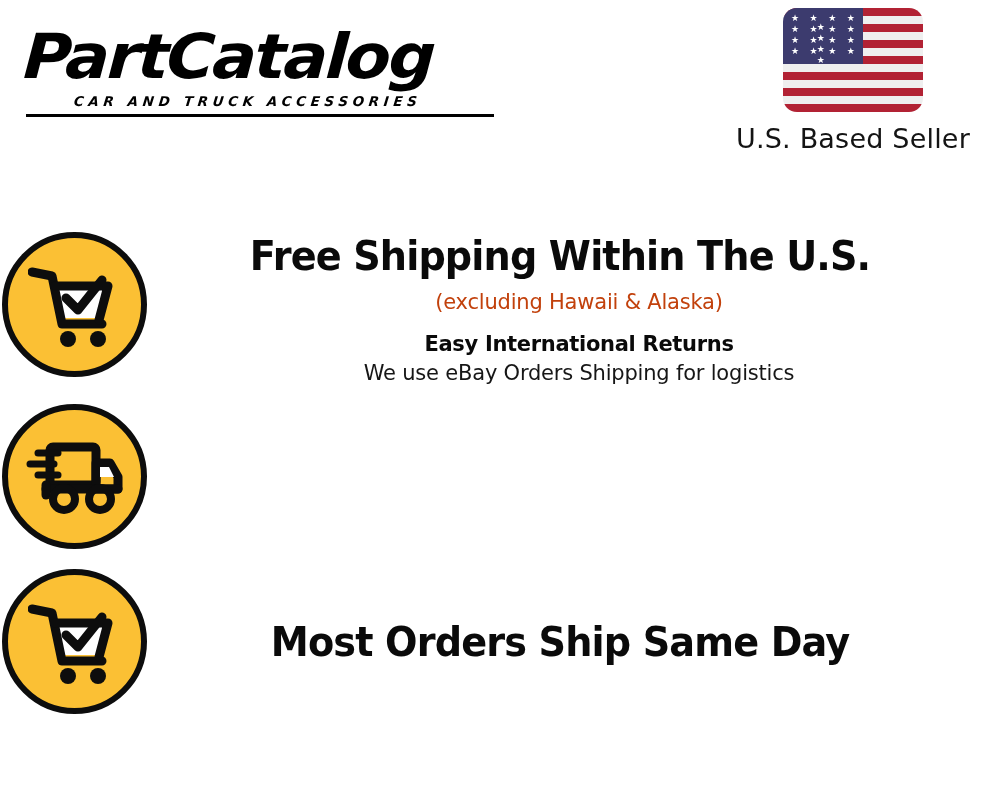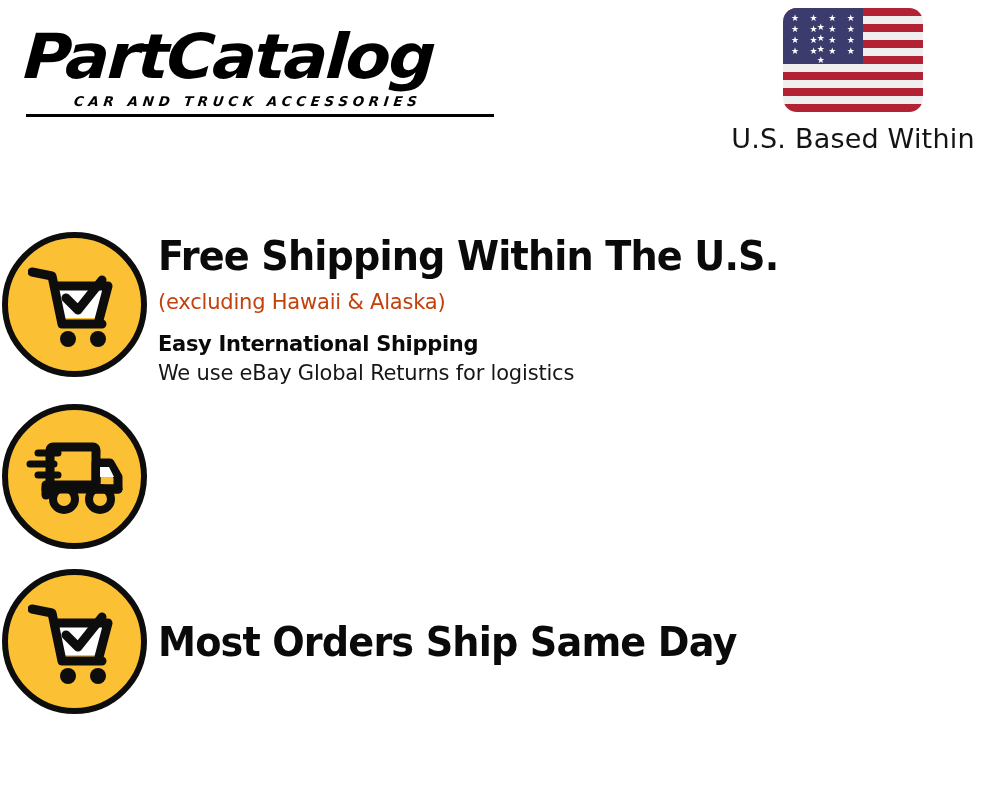--- a/index.html
+++ b/index.html
@@ -118,20 +118,21 @@
     white-space: nowrap;
     letter-spacing: 0.2px;
   }
 
   
   #features {
     position: absolute;
     top: 232px;
     left: 0;
     width: 1000px;
+    text-align: center;
   }
   .feature-row {
     display: flex;
     align-items: center;
     margin-bottom: 20px;
   }
   .feature-row.align-top { align-items: flex-start; }
 
   .feature-icon {
     flex: 0 0 auto;
@@ -214,21 +215,21 @@
       <div class="stripe" style="top:64px"></div>
       <div class="stripe" style="top:80px"></div>
       <div class="stripe" style="top:96px"></div>
       <div id="flag-canton">
         <div class="star-row" style="top:6px">★ ★ ★ ★ ★</div>
         <div class="star-row" style="top:17px">★ ★ ★ ★ ★</div>
         <div class="star-row" style="top:28px">★ ★ ★ ★ ★</div>
         <div class="star-row" style="top:39px">★ ★ ★ ★ ★</div>
       </div>
     </div>
-    <div id="seller-label">U.S. Based Within</div>
+    <div id="seller-label">U.S. Based Seller</div>
   </div>
 
 </div>
 
 <div id="features">
 
   <div class="feature-row align-top" id="row-shipping">
     <div class="feature-icon">
       <div class="icon-circle">
         <svg width="92" height="86" viewBox="0 0 92 86" aria-hidden="true">
@@ -237,22 +238,22 @@
           <path d="M27 24 L80 24 L71 58" stroke="#0d0d0d" stroke-width="9" fill="none" stroke-linecap="round" stroke-linejoin="round"></path>
           <path d="M38 36 L50 48 L74 18" stroke="#0d0d0d" stroke-width="9" fill="none" stroke-linecap="round" stroke-linejoin="round"></path>
           <circle cx="40" cy="77" r="8" fill="#0d0d0d"></circle>
           <circle cx="70" cy="77" r="8" fill="#0d0d0d"></circle>
         </svg>
       </div>
     </div>
     <div class="feature-text">
       <div class="feature-title">Free Shipping Within The U.S.</div>
       <div class="feature-sub">(excluding Hawaii &amp; Alaska)</div>
-      <div class="feature-sub-strong">Easy International Shipping</div>
-      <div class="feature-sub-plain">We use eBay Global Returns for logistics</div>
+      <div class="feature-sub-strong">Easy International Returns</div>
+      <div class="feature-sub-plain">We use eBay Orders Shipping for logistics</div>
     </div>
   </div>
 
   <div class="feature-row" id="row-returns">
     <div class="feature-icon">
       <div class="icon-circle">
         <svg width="100" height="80" viewBox="0 0 100 80" aria-hidden="true">
           <rect x="26" y="10" width="46" height="38" rx="3" fill="none" stroke="#0d0d0d" stroke-width="9"></rect>
           <path d="M72 26 L86 26 L94 40 L94 52 L72 52 Z" fill="none" stroke="#0d0d0d" stroke-width="9" stroke-linejoin="round"></path>
           <polygon points="76,30 85,30 90,40 76,40" fill="#ffffff"></polygon>

